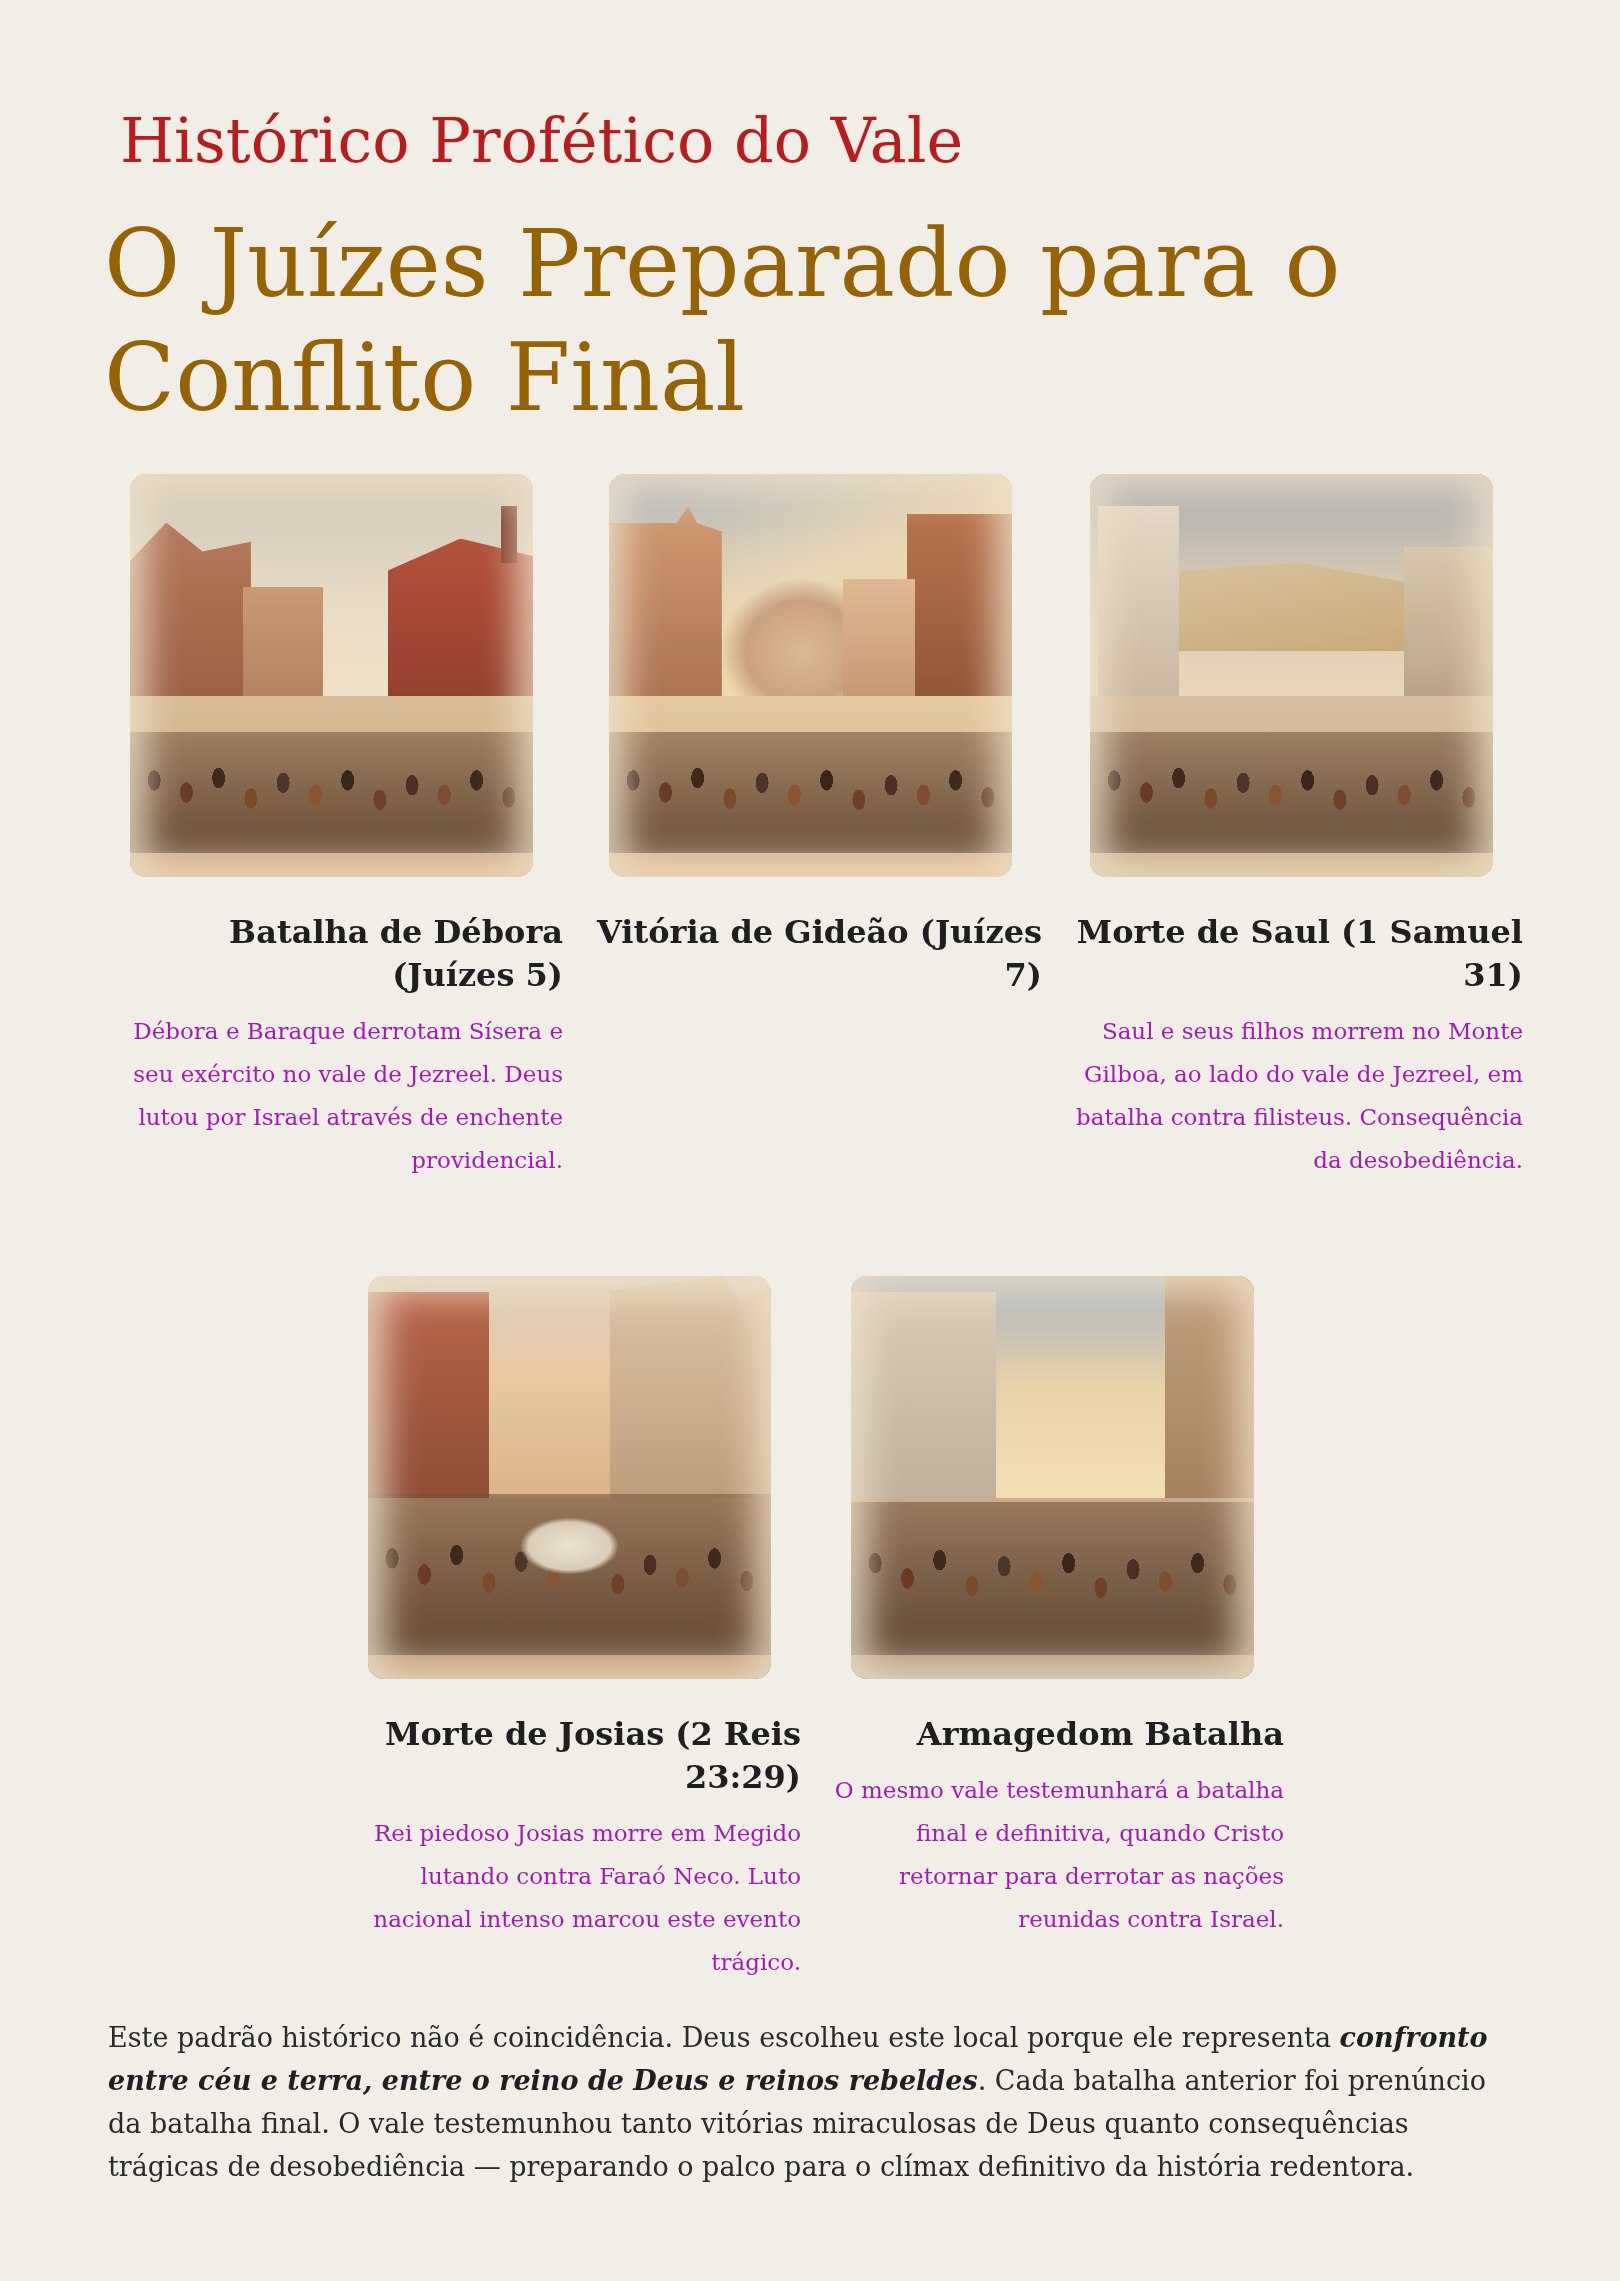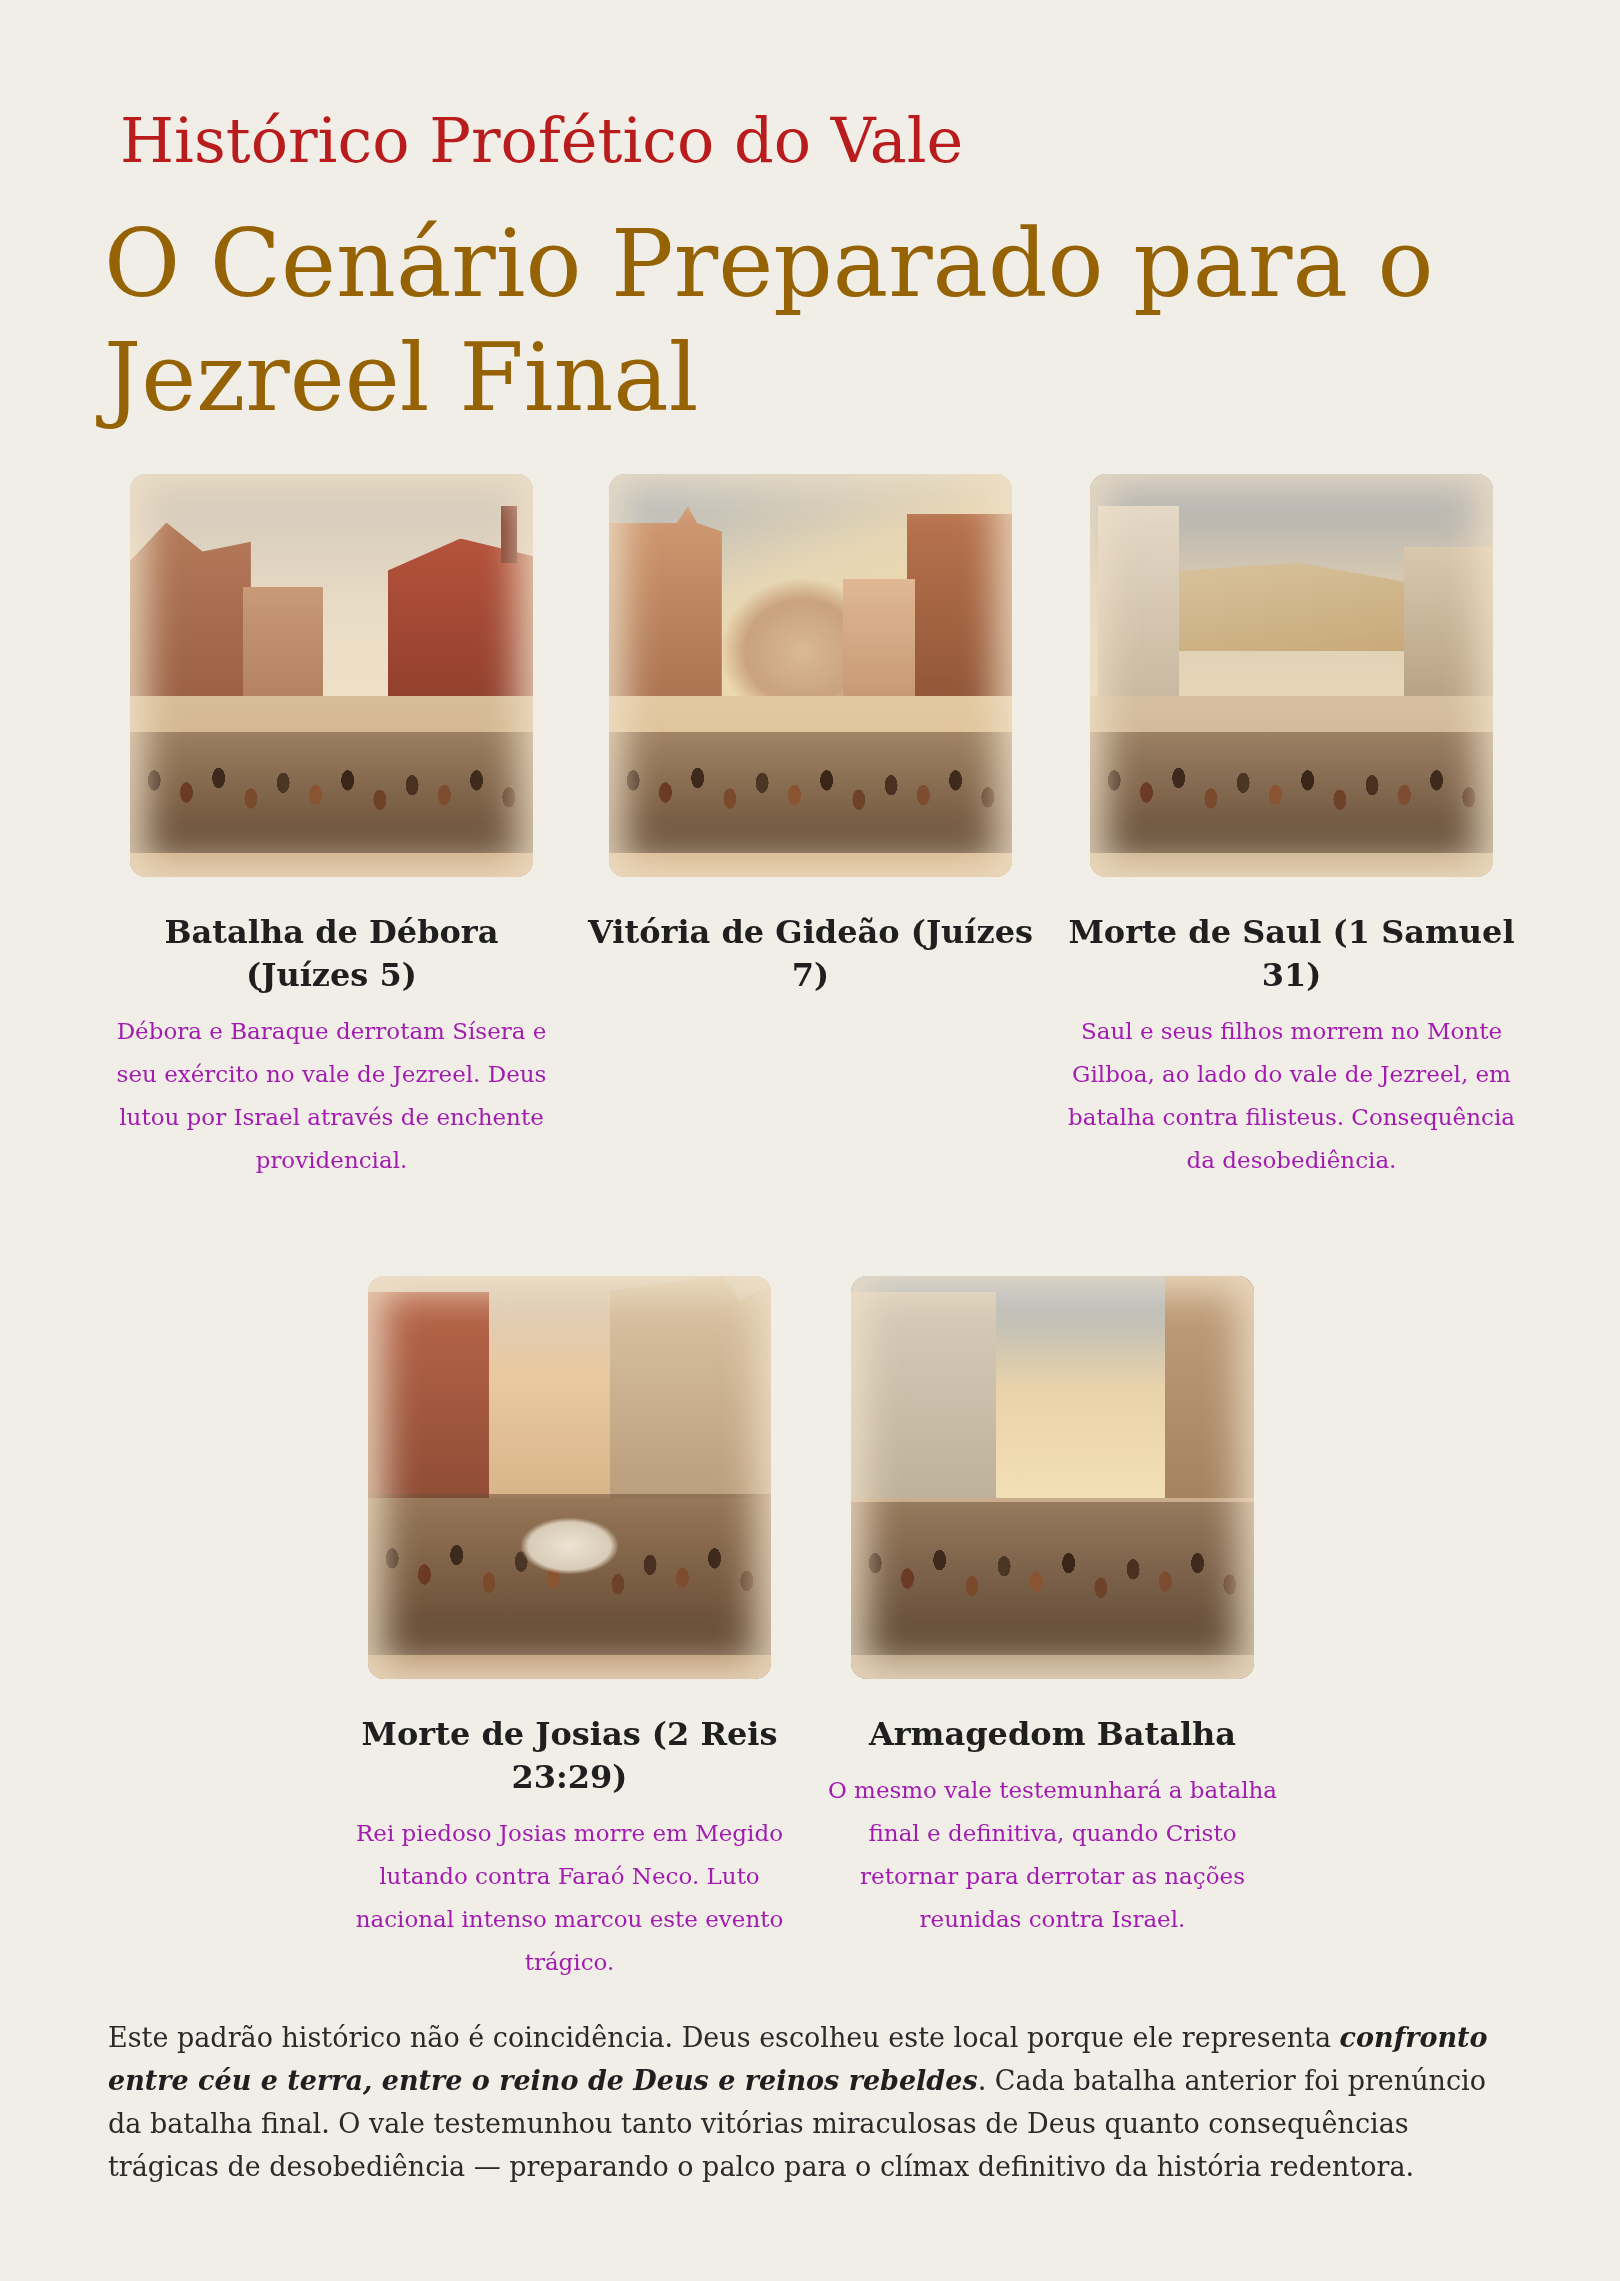--- a/index.html
+++ b/index.html
@@ -19,21 +19,21 @@
   }
   .title {
     position: absolute; left: 104px; top: 207px;
     width: 1390px;
     font-size: 93px; line-height: 114px; color: #966304;
     font-weight: normal; margin: 0;
   }
   .card {
     position: absolute;
     width: 463px;
-    text-align: center;
+    text-align: right;
   }
   .card .img {
     position: relative;
     width: 403px; height: 403px;
     margin: 0 auto;
     border-radius: 16px;
     overflow: hidden;
     background: #e8d8bf;
   }
   .card h3 {
@@ -71,21 +71,21 @@
       radial-gradient(ellipse 9px 14.3px at 94% 54%, #5e3a26 70%, transparent 72%),
       linear-gradient(180deg, rgba(110,80,55,0.55), rgba(70,48,32,0.75));
   }
   .vignette { left: 0; top: 0; width: 100%; height: 100%;
     box-shadow: inset 0 0 36px 16px rgba(240,225,200,0.85); border-radius: 16px; }
 </style>
 </head>
 <body>
 
 <h2 class="kicker">Histórico Profético do Vale</h2>
-<h1 class="title">O Cenário Preparado para o Jezreel Final</h1>
+<h1 class="title">O Juízes Preparado para o Conflito Final</h1>
 
 <div class="card" style="left:100px; top:474px;">
   <div class="img" aria-label="battle-scene-town-street-illustration">
     <div class="layer sky" style="background: linear-gradient(180deg,#cfc6b8 0%,#e9dcc6 60%,#efe0c8 100%);"></div>
     <div class="layer bld" style="left:0; width:30%; height:48%; background: linear-gradient(180deg,#b47a5a,#9a5e42); clip-path: polygon(0 20%,30% 0,60% 15%,100% 10%,100% 100%,0 100%);"></div>
     <div class="layer bld" style="left:28%; width:20%; height:32%; background: linear-gradient(180deg,#c99a78,#b07e5c);"></div>
     <div class="layer bld" style="right:0; width:36%; height:44%; background: linear-gradient(180deg,#b5523c,#8e3e2c); clip-path: polygon(0 18%,50% 0,100% 10%,100% 100%,0 100%);"></div>
     <div class="layer" style="right:4%; top:8%; width:4%; height:14%; background:#7e3a2a;"></div>
     <div class="layer ground" style="background: linear-gradient(180deg,#d8bd98,#c9a47c);"></div>
     <div class="layer crowd"></div>

